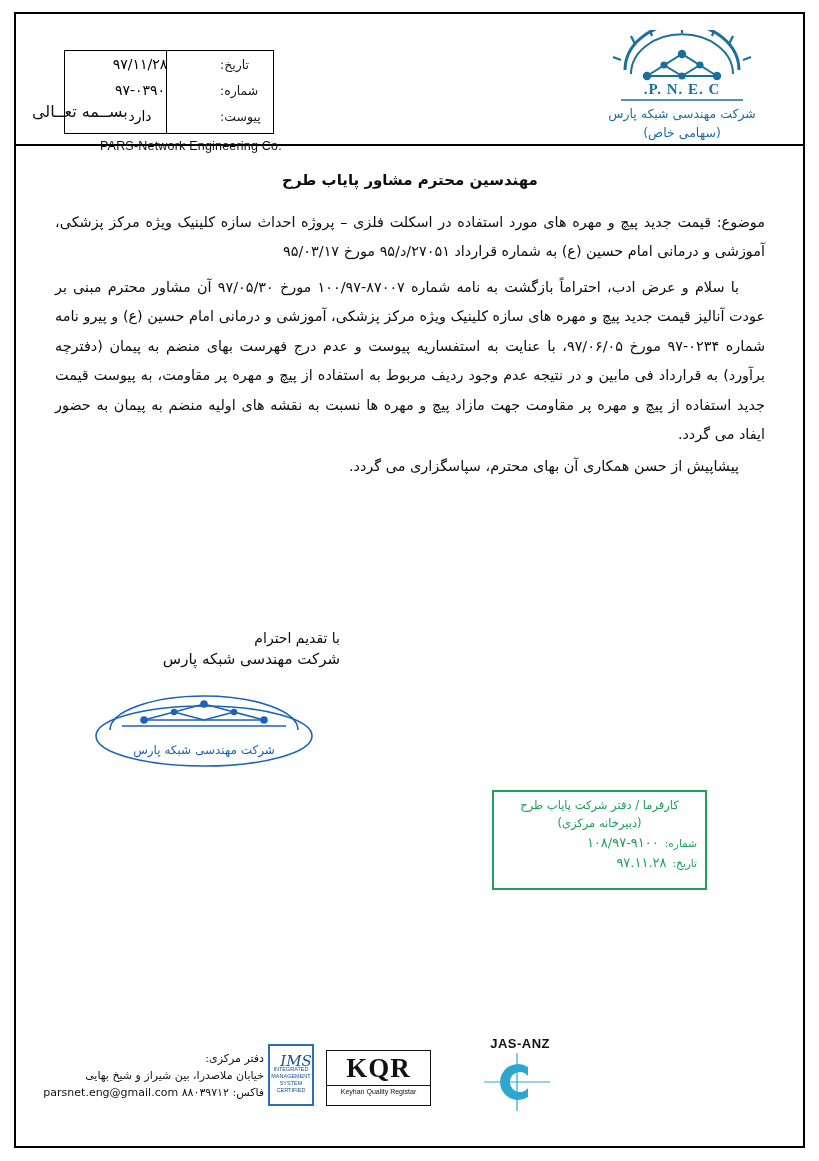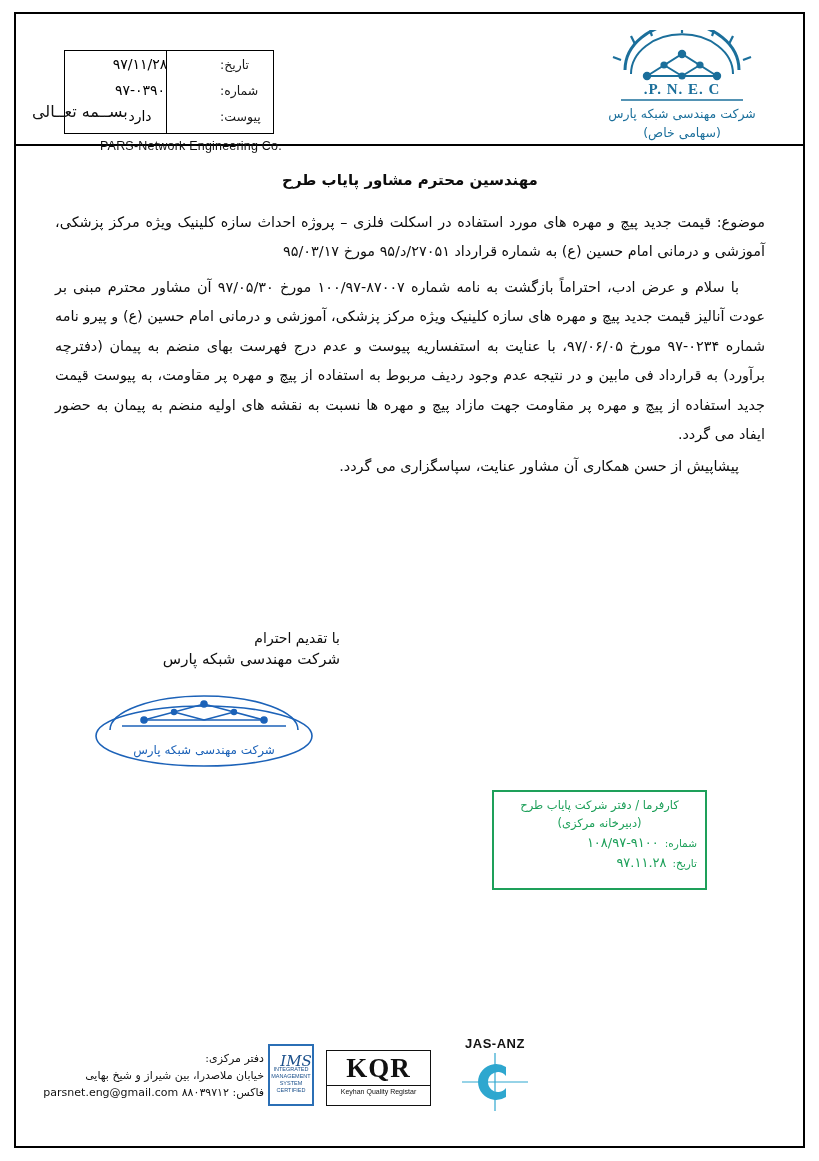--- a/index.html
+++ b/index.html
@@ -260,21 +260,21 @@
     font-size: 7px;
     border-top: 1px solid #111;
     padding-top: 2px;
     color: #111;
   }
   .jas {
     position: absolute;
     left: 172px;
     top: 0px;
     width: 110px;
-    text-align: center;
+    text-align: right;
   }
   .jas-label {
     font-family: "Liberation Sans", sans-serif;
     font-size: 13px;
     font-weight: bold;
     color: #111;
     letter-spacing: 0.5px;
     margin-bottom: 2px;
   }
 </style>
@@ -339,21 +339,21 @@
       </svg>
       <div class="logo-fa">شرکت مهندسی شبکه پارس</div>
       <div class="logo-fa small">(سهامی خاص)</div>
     </div>
   </div>
 
   <div class="body-area">
     <div class="addressee">مهندسین محترم مشاور پایاب طرح</div>
     <div class="para subject">موضوع: قیمت جدید پیچ و مهره های مورد استفاده در اسکلت فلزی – پروژه احداث سازه کلینیک ویژه مرکز پزشکی، آموزشی و درمانی امام حسین (ع) به شماره قرارداد ۲۷۰۵۱/د/۹۵ مورخ ۹۵/۰۳/۱۷</div>
     <div class="para indent">با سلام و عرض ادب، احتراماً بازگشت به نامه شماره ۸۷۰۰۷-۱۰۰/۹۷ مورخ ۹۷/۰۵/۳۰ آن مشاور محترم مبنی بر عودت آنالیز قیمت جدید پیچ و مهره های سازه کلینیک ویژه مرکز پزشکی، آموزشی و درمانی امام حسین (ع) و پیرو نامه شماره ۰۲۳۴-۹۷ مورخ ۹۷/۰۶/۰۵، با عنایت به استفساریه پیوست و عدم درج فهرست بهای منضم به پیمان (دفترچه برآورد) به قرارداد فی مابین و در نتیجه عدم وجود ردیف مربوط به استفاده از پیچ و مهره پر مقاومت، به پیوست قیمت جدید استفاده از پیچ و مهره پر مقاومت جهت مازاد پیچ و مهره ها نسبت به نقشه های اولیه منضم به پیمان به حضور ایفاد می گردد.</div>
-    <div class="para indent">پیشاپیش از حسن همکاری آن مشاور عنایت، سپاسگزاری می گردد.</div>
+    <div class="para indent">پیشاپیش از حسن همکاری آن بهای محترم، سپاسگزاری می گردد.</div>
   </div>
 
   <div class="sign-block">
     <div class="sign-line1">با تقدیم احترام</div>
     <div class="sign-line2">شرکت مهندسی شبکه پارس</div>
   </div>
 
   <svg class="stamp-blue" viewBox="0 0 225 90">
     <g stroke="#1c62b8" fill="none" stroke-width="1.6">
       <ellipse cx="112" cy="46" rx="108" ry="30"></ellipse>

